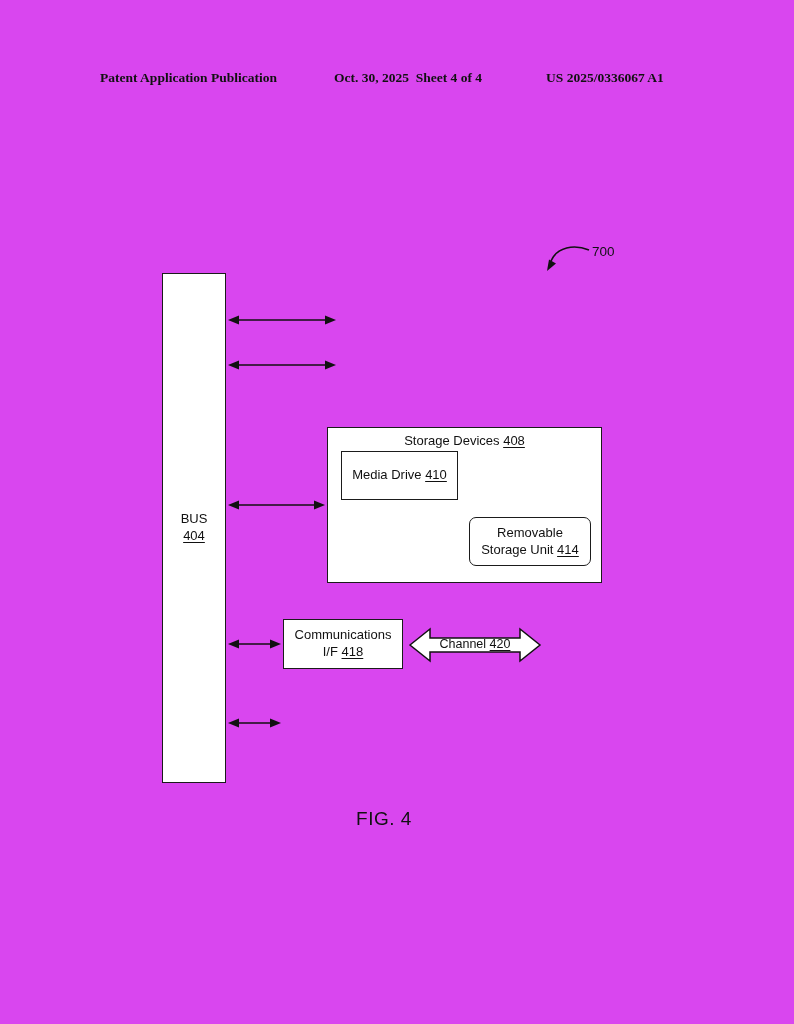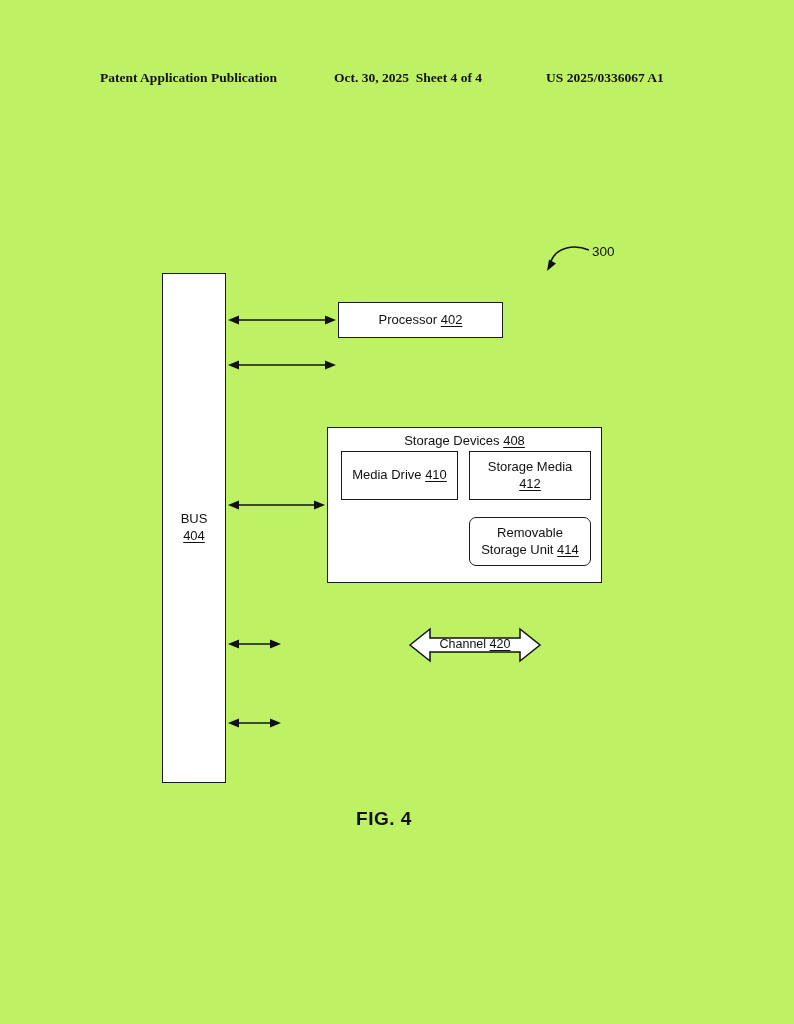--- a/index.html
+++ b/index.html
@@ -2,21 +2,21 @@
 <html><head>
 <meta charset="utf-8">
 <style>
   * { margin: 0; padding: 0; box-sizing: border-box; }
   html, body { background: #ffffff; }
   body {
     width: 794px; height: 1024px;
     font-family: "Liberation Sans", sans-serif;
     color: #111;
   }
-  .page { position: relative; width: 794px; height: 1024px; background: #bef264; overflow: hidden; }
+  .page { position: relative; width: 794px; height: 1024px; background: #d946ef; overflow: hidden; }
 
   
   .patent-header {
     position: absolute; top: 70px; left: 0; width: 100%;
     font-family: "Liberation Serif", serif; font-weight: bold; font-size: 13.5px;
   }
   .h-left   { position: absolute; left: 100px; top: 0; white-space: pre; }
   .h-center { position: absolute; left: 334px; top: 0; white-space: pre; }
   .h-right  { position: absolute; left: 546px; top: 0; white-space: pre; }
 
@@ -51,21 +51,21 @@
 
   .channel-label  {
     position: absolute; left: 416px; top: 637px; width: 118px;
     text-align: center; font-size: 12.5px;
   }
 
   .fig-ref-label  { position: absolute; left: 592px; top: 244px; font-size: 13.5px; }
 
   .fig-caption    {
     position: absolute; left: 334px; top: 808px; width: 100px;
-    text-align: center; font-size: 19px; letter-spacing: 0.5px; font-weight: bold;
+    text-align: center; font-size: 19px; letter-spacing: 0.5px;
   }
 
   .overlay { position: absolute; left: 0; top: 0; pointer-events: none; }
   .conn  { stroke: #111; stroke-width: 1.6; }
   .curve { stroke: #111; stroke-width: 1.6; fill: none; }
   .head  { fill: #111; stroke: none; }
   .block-arrow { fill: #fff; stroke: #111; stroke-width: 1.5; }
 </style>
 </head>
 <body>
@@ -113,63 +113,60 @@
     <g>
       <path class="curve" d="M 589 250 C 574 244 557 247 551 261"></path>
       <polygon class="head" points="547,271 556,263.5 549,259.5"></polygon>
     </g>
 
     <g>
       <polygon class="block-arrow" points="410,645 430,629 430,638 520,638 520,629 540,645 520,661 520,652 430,652 430,661"></polygon>
     </g>
   </svg>
 
-  <span class="fig-ref-label">300</span>
+  <span class="fig-ref-label">700</span>
 
   <div class="box bus-box">
     <div>BUS</div>
     <div><span class="ref">404</span></div>
   </div>
 
-  <div class="box processor-box">
-    <div>
-      <span>Processor</span>
-      <span class="ref">402</span>
-    </div>
-  </div>
 
 
   <div class="storage-outer">
     <div class="storage-title">
       <span>Storage Devices</span>
       <span class="ref">408</span>
     </div>
 
     <div class="box inner-box media-drive-box">
       <div>
         <span>Media Drive</span>
         <span class="ref">410</span>
       </div>
     </div>
 
-    <div class="box inner-box storage-media-box">
-      <div>Storage Media</div>
-      <div><span class="ref">412</span></div>
-    </div>
 
 
     <div class="box inner-box removable-box">
       <div>Removable</div>
       <div>
         <span>Storage Unit</span>
         <span class="ref">414</span>
       </div>
     </div>
   </div>
 
+  <div class="box comms-box">
+    <div>Communications</div>
+    <div>
+      <span>I/F</span>
+      <span class="ref">418</span>
+    </div>
+  </div>
 
   <div class="channel-label">
     <span>Channel</span>
     <span class="ref">420</span>
   </div>
 
 
   <div class="fig-caption">FIG. 4</div>
 
 </div>

